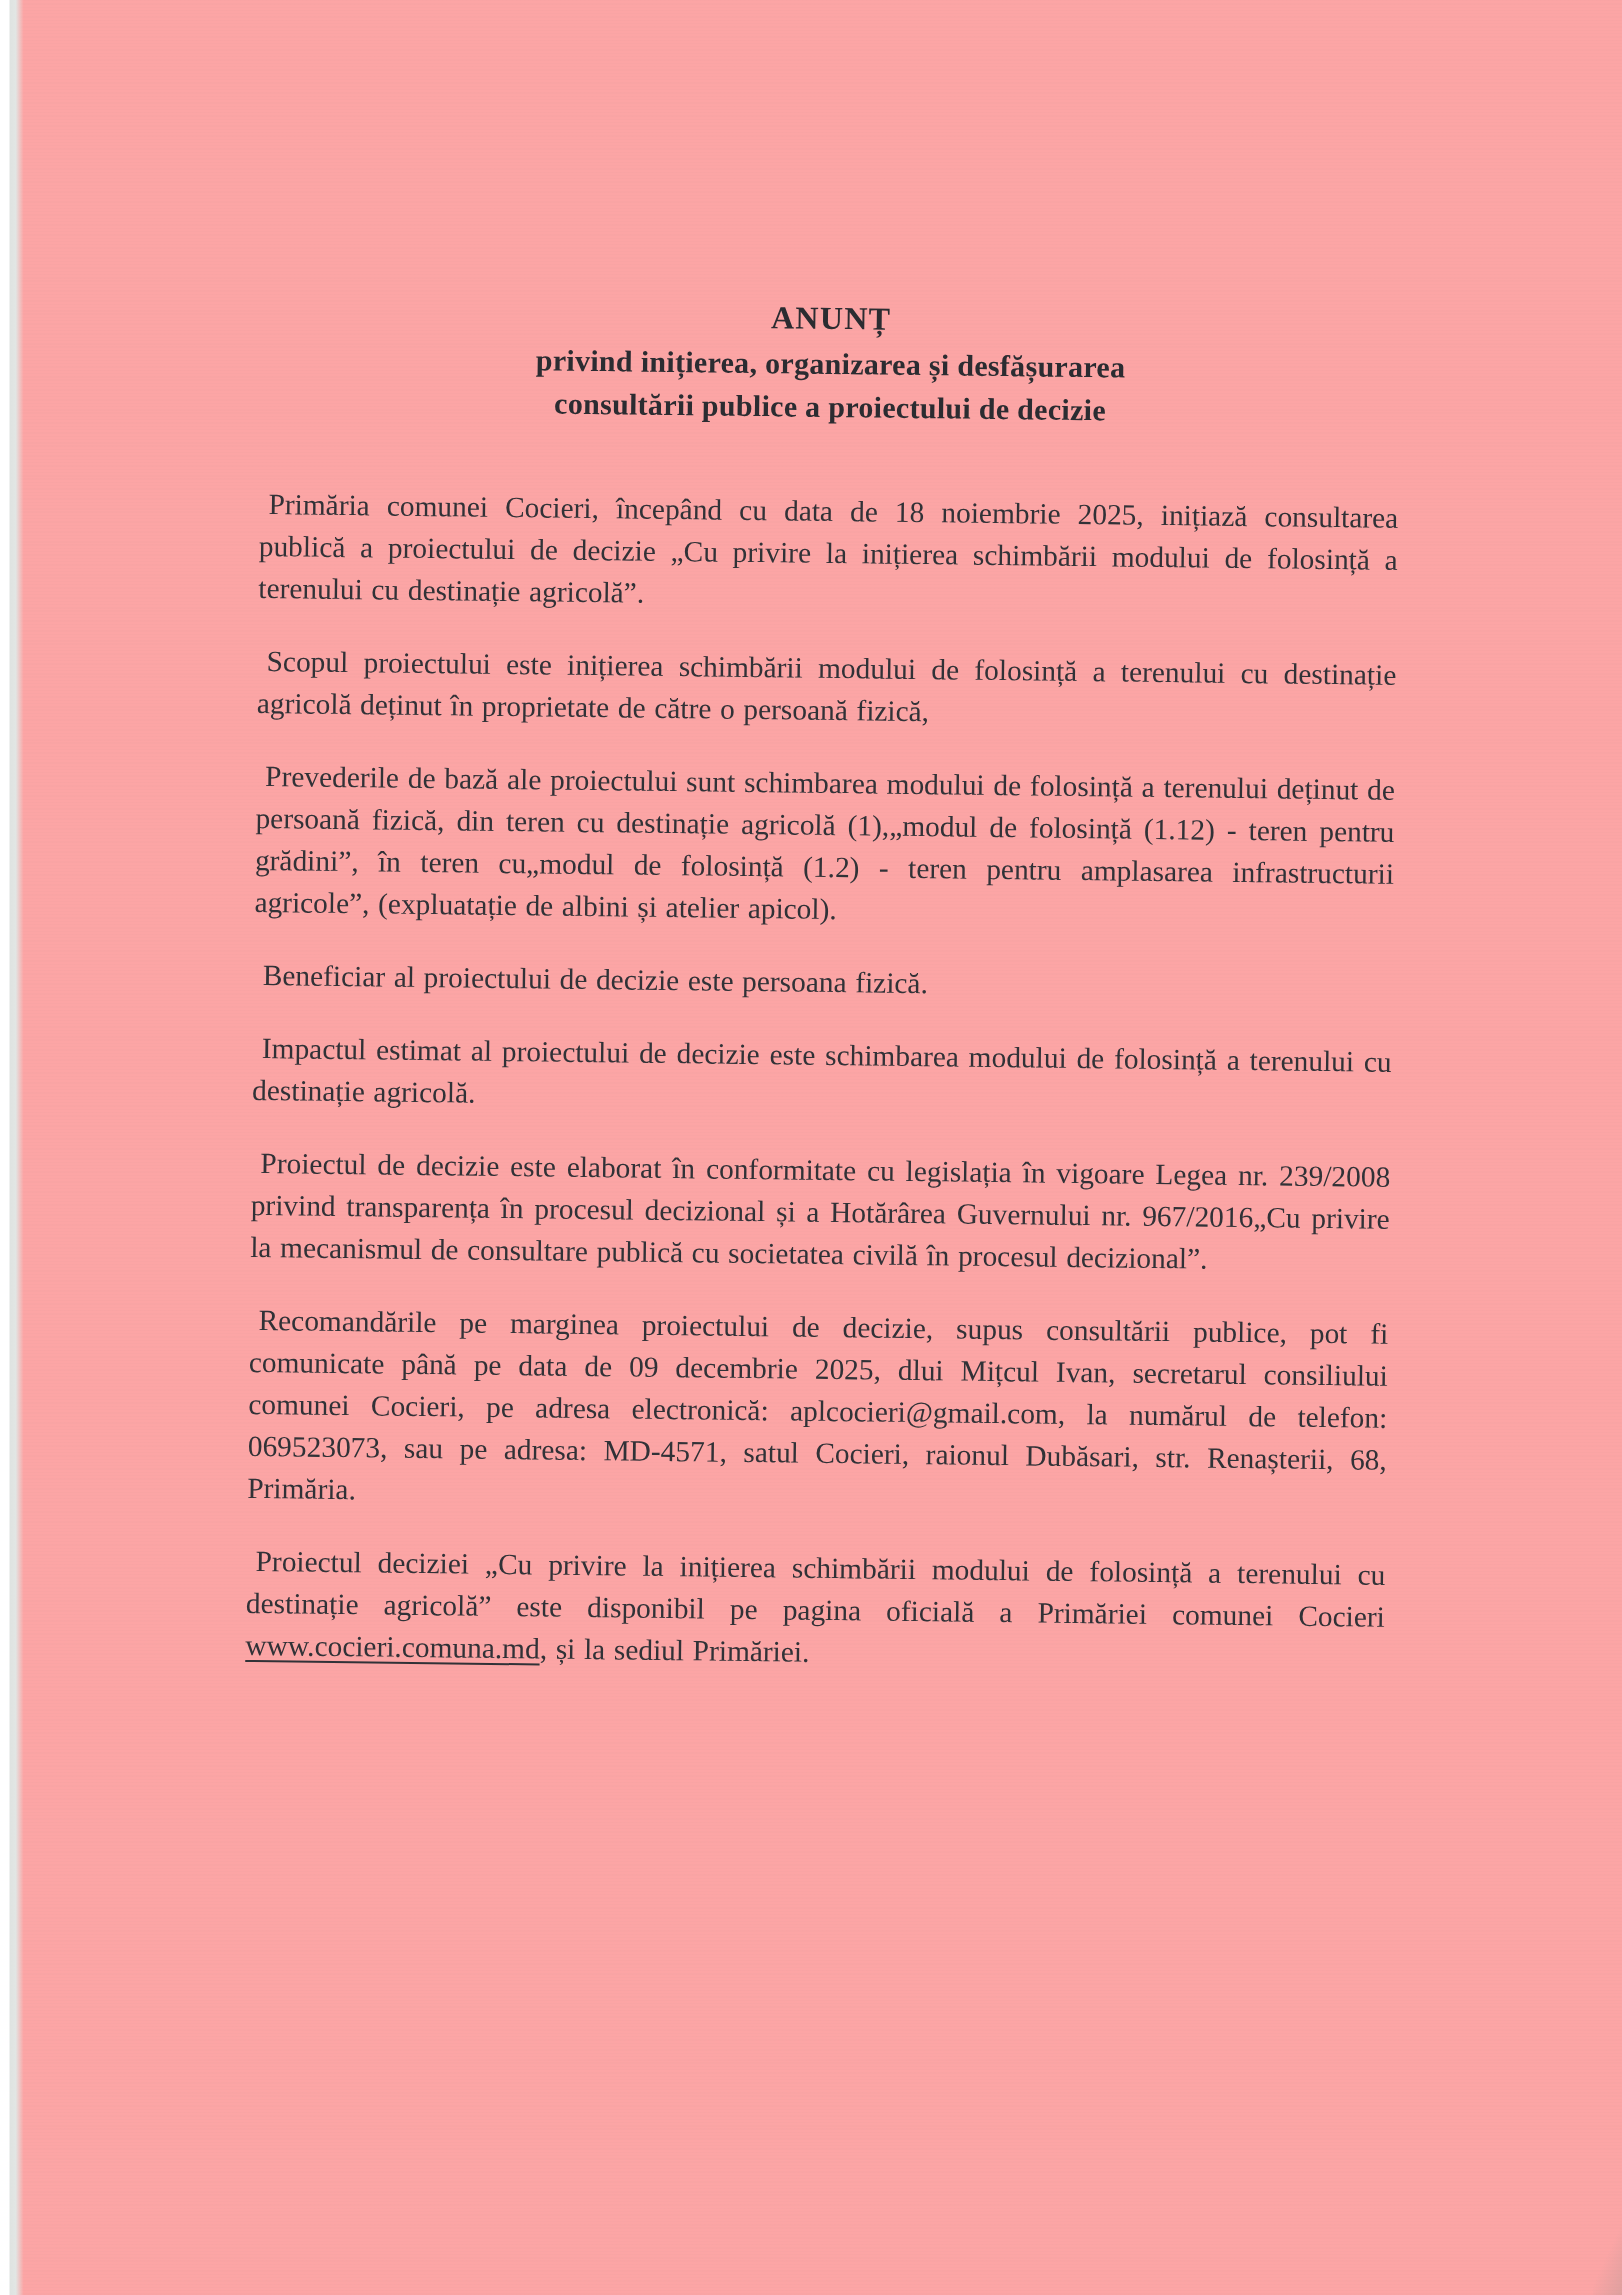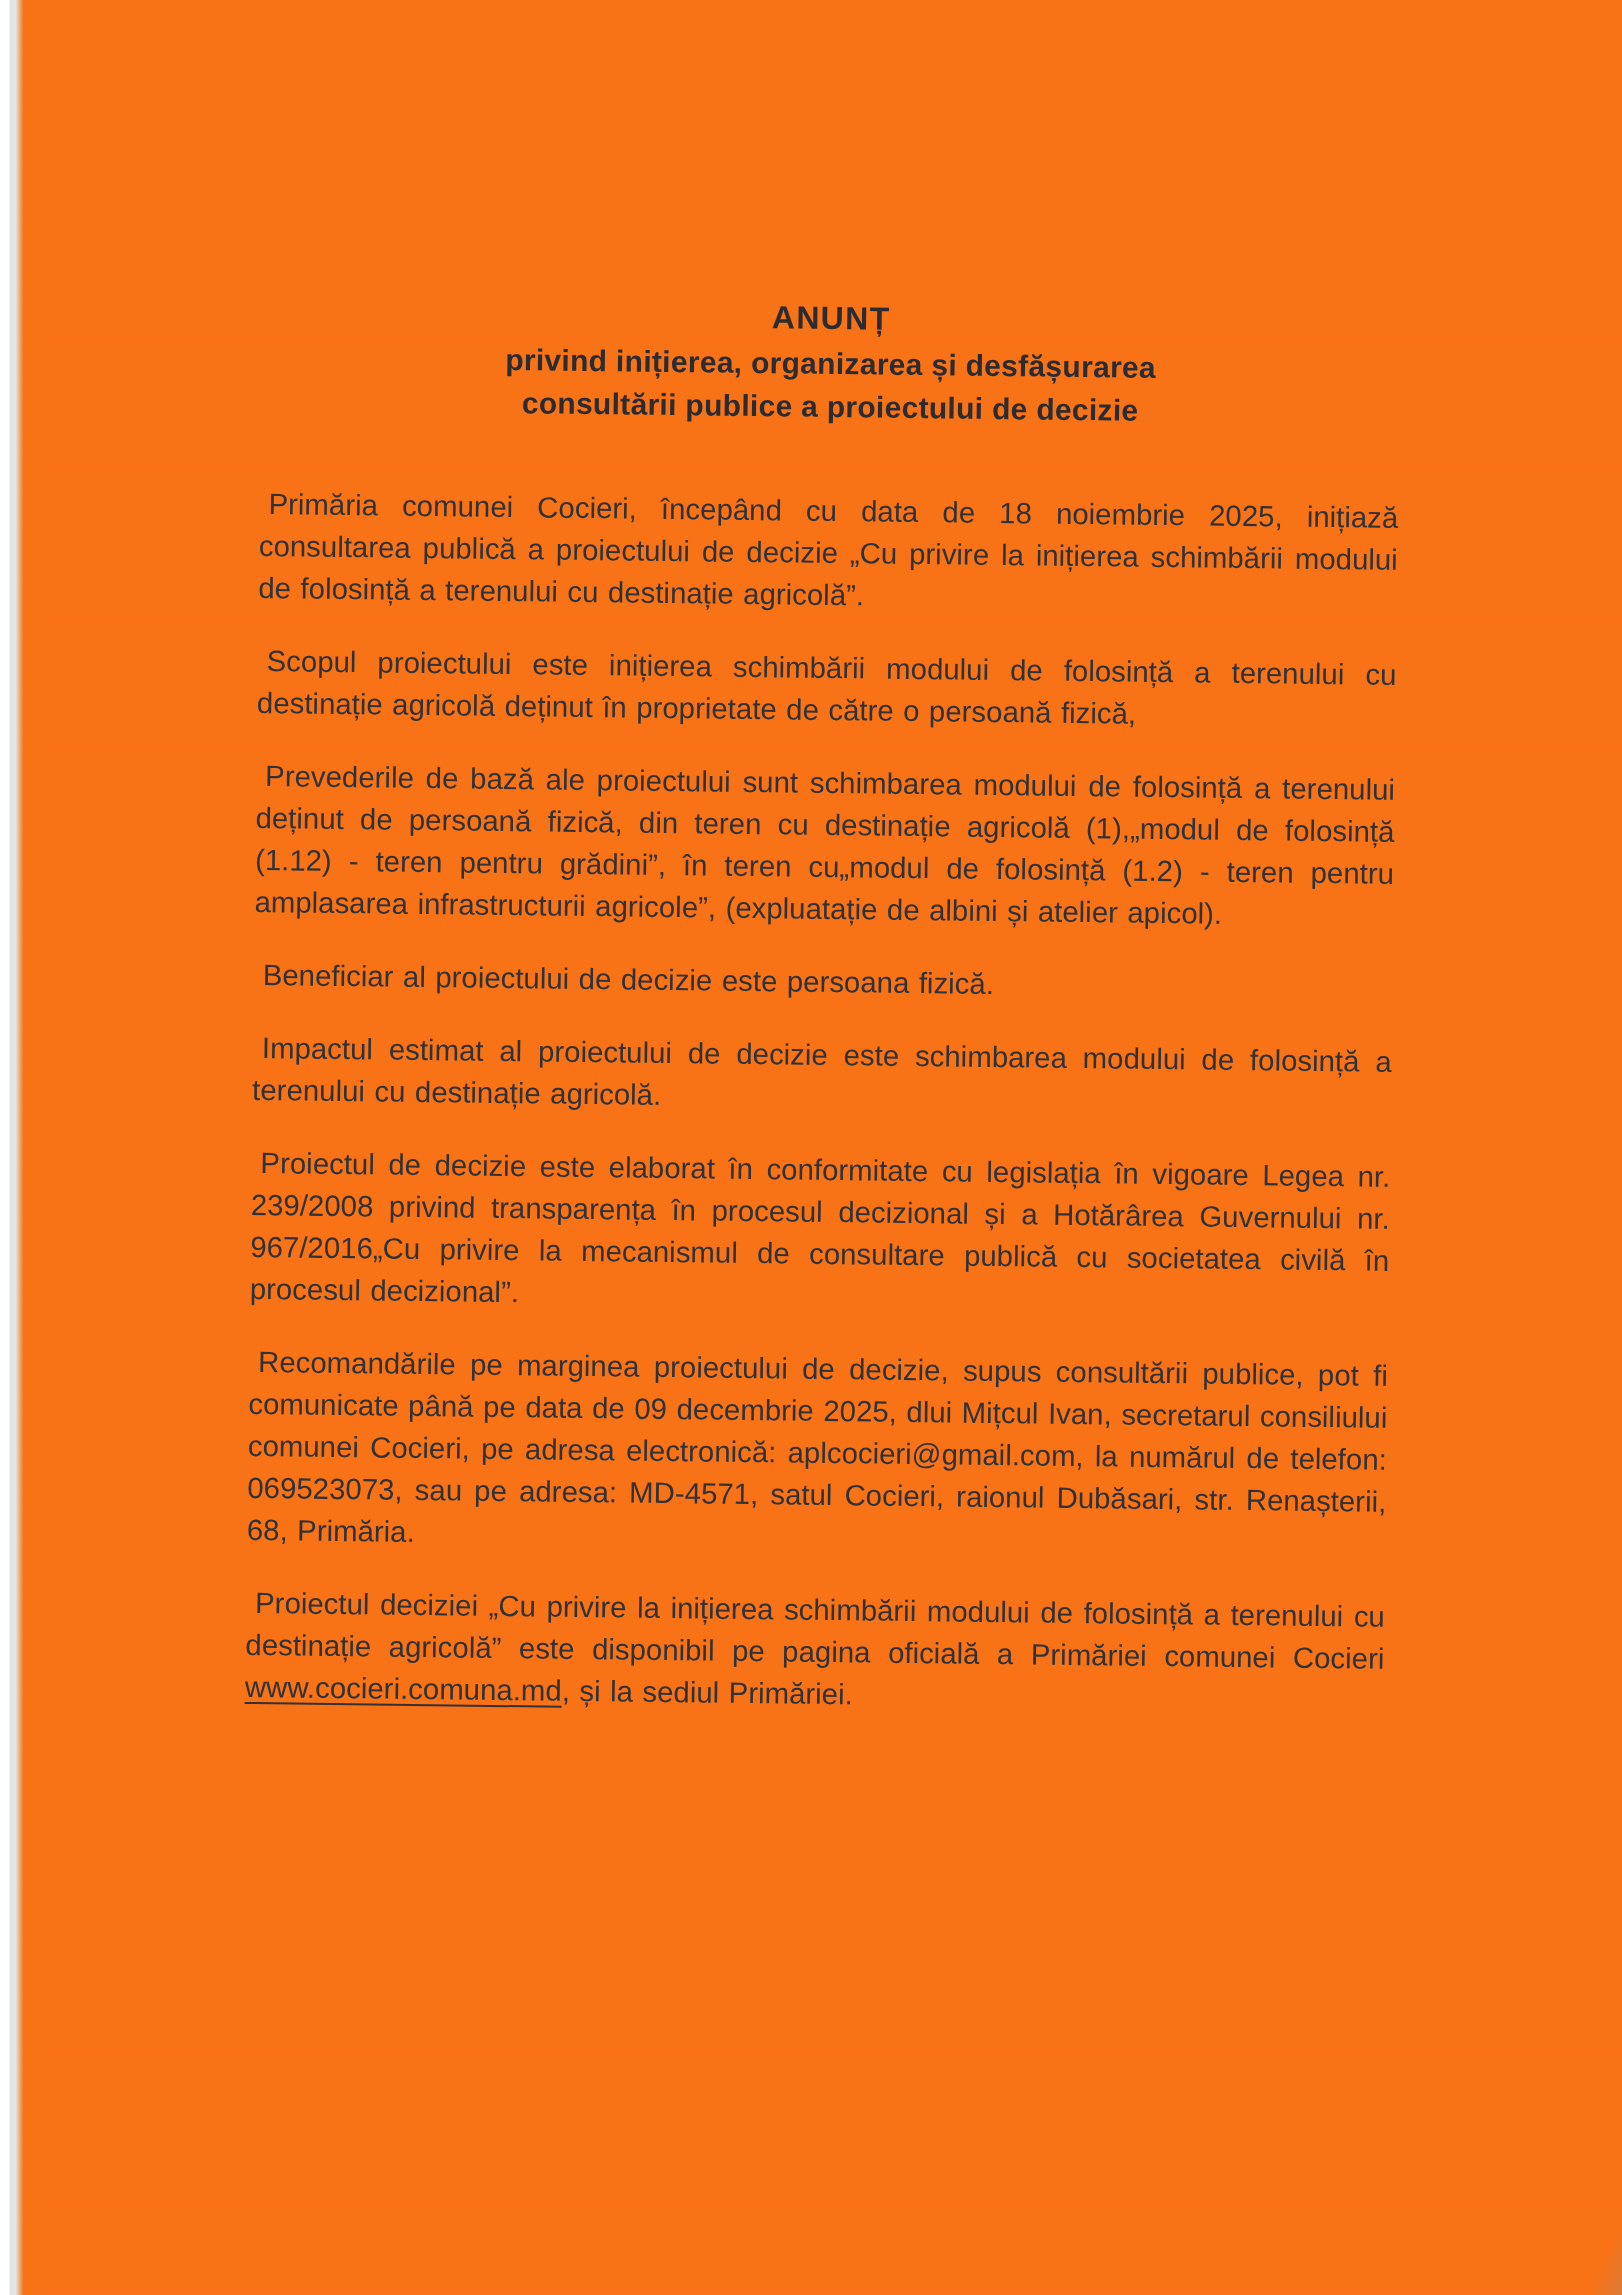--- a/index.html
+++ b/index.html
@@ -4,23 +4,23 @@
 <style>
   html, body {
     margin: 0;
     padding: 0;
     background: #ffffff;
   }
   .page {
     position: relative;
     width: 1623px;
     height: 2295px;
-    background: #f97316;
+    background: #fca5a5;
     overflow: hidden;
-    font-family: Liberation Sans, sans-serif;
+    font-family: Liberation Serif, serif;
     color: #313237;
   }
   
   .scan-texture {
     position: absolute;
     inset: 0;
     background: repeating-linear-gradient(
       180deg,
       rgba(100,110,105,0.02) 0px,
       rgba(100,110,105,0.02) 1.3px,

